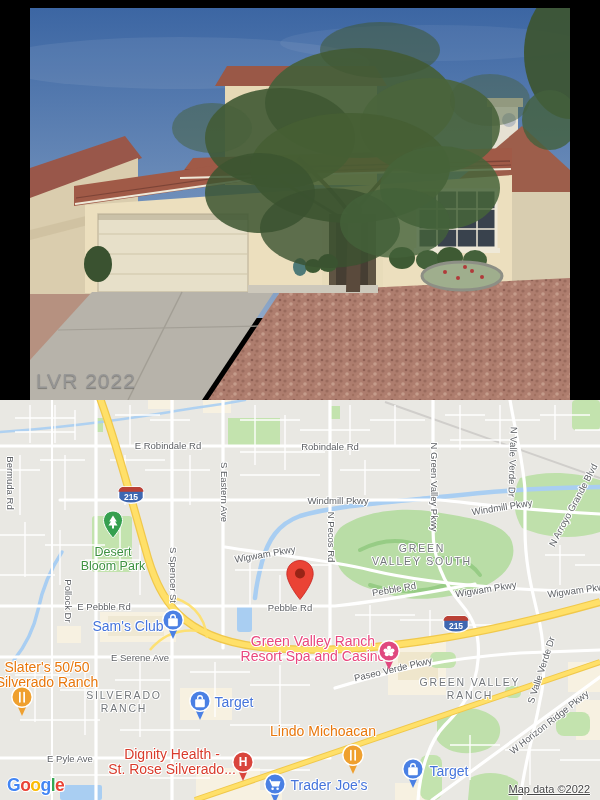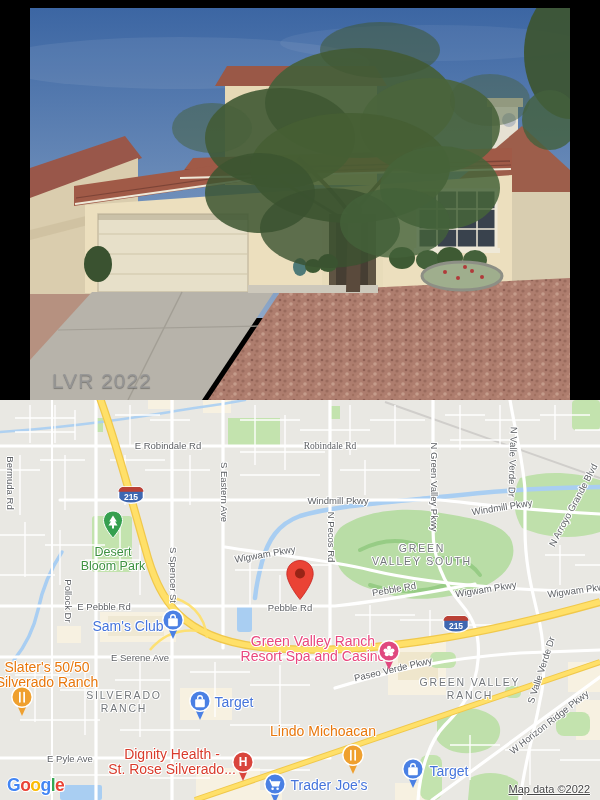--- a/index.html
+++ b/index.html
@@ -5,21 +5,21 @@
   html,body{margin:0;padding:0;background:#222;}
   *{box-sizing:border-box;}
   .stage{position:relative;width:600px;height:800px;overflow:hidden;background:#000;
          font-family:"Liberation Sans",sans-serif;}
 
   
   .photo-frame{position:absolute;left:0;top:0;width:600px;height:400px;background:#000;}
   .photo-art{position:absolute;left:30px;top:8px;width:540px;height:392px;display:block;}
   .watermark{position:absolute;left:36px;top:369px;font-size:21px;font-weight:500;
              color:rgba(150,150,150,.92);letter-spacing:1px;
-             text-shadow:0 1px 1px rgba(50,50,50,.45);margin-left:16px;}
+             text-shadow:0 1px 1px rgba(50,50,50,.45);}
 
   
   .map{position:absolute;left:0;top:400px;width:600px;height:507px;background:#e9e8e3;overflow:hidden;}
   .map-art{position:absolute;left:0;top:0;width:600px;height:400px;display:block;}
 
   .rl,.district,.poi{position:absolute;pointer-events:none;
       text-shadow:1px 0 0 #fff,-1px 0 0 #fff,0 1px 0 #fff,0 -1px 0 #fff,1px 1px 0 #fff,-1px -1px 0 #fff;}
   .rl{font-size:9.5px;color:#5e6165;white-space:nowrap;}
   .district{font-size:10.5px;font-weight:500;color:#73777b;letter-spacing:1.8px;
             text-align:center;white-space:pre-line;line-height:1.2;}
@@ -240,21 +240,21 @@
       <path d="M600,262 L195,400" stroke="#f0c84b" stroke-width="6" fill="none"></path>
       <path d="M600,262 L195,400" stroke="#ffe069" stroke-width="4" fill="none"></path>
       <g stroke="#ffe069" stroke-width="2.5" fill="none" opacity="0.9">
         <path d="M166,196 C190,200 205,215 207,238"></path>
         <path d="M150,250 C165,232 185,228 205,232"></path>
       </g>
     </svg>
 
     <div class="rl" style="left:10px;top:83px;transform:translate(-50%,-50%) rotate(90deg);">Bermuda Rd</div>
     <div class="rl" style="left:168px;top:45px;transform:translate(-50%,-50%);">E Robindale Rd</div>
-    <div class="rl" style="left:330px;top:46px;transform:translate(-50%,-50%);font-family:Liberation Serif, serif;">Robindale Rd</div>
+    <div class="rl" style="left:330px;top:46px;transform:translate(-50%,-50%);">Robindale Rd</div>
     <div class="rl" style="left:338px;top:100px;transform:translate(-50%,-50%);">Windmill Pkwy</div>
     <div class="rl" style="left:502px;top:107px;transform:translate(-50%,-50%) rotate(-9deg);">Windmill Pkwy</div>
     <div class="rl" style="left:224px;top:92px;transform:translate(-50%,-50%) rotate(90deg);">S Eastern Ave</div>
     <div class="rl" style="left:173px;top:175px;transform:translate(-50%,-50%) rotate(90deg);">S Spencer St</div>
     <div class="rl" style="left:331px;top:137px;transform:translate(-50%,-50%) rotate(90deg);">N Pecos Rd</div>
     <div class="rl" style="left:434px;top:87px;transform:translate(-50%,-50%) rotate(90deg);">N Green Valley Pkwy</div>
     <div class="rl" style="left:513px;top:62px;transform:translate(-50%,-50%) rotate(92deg);">N Valle Verde Dr</div>
     <div class="rl" style="left:573px;top:105px;transform:translate(-50%,-50%) rotate(-62deg);">N Arroyo Grande Blvd</div>
     <div class="rl" style="left:265px;top:154px;transform:translate(-50%,-50%) rotate(-10deg);">Wigwam Pkwy</div>
     <div class="rl" style="left:486px;top:189px;transform:translate(-50%,-50%) rotate(-9deg);">Wigwam Pkwy</div>

